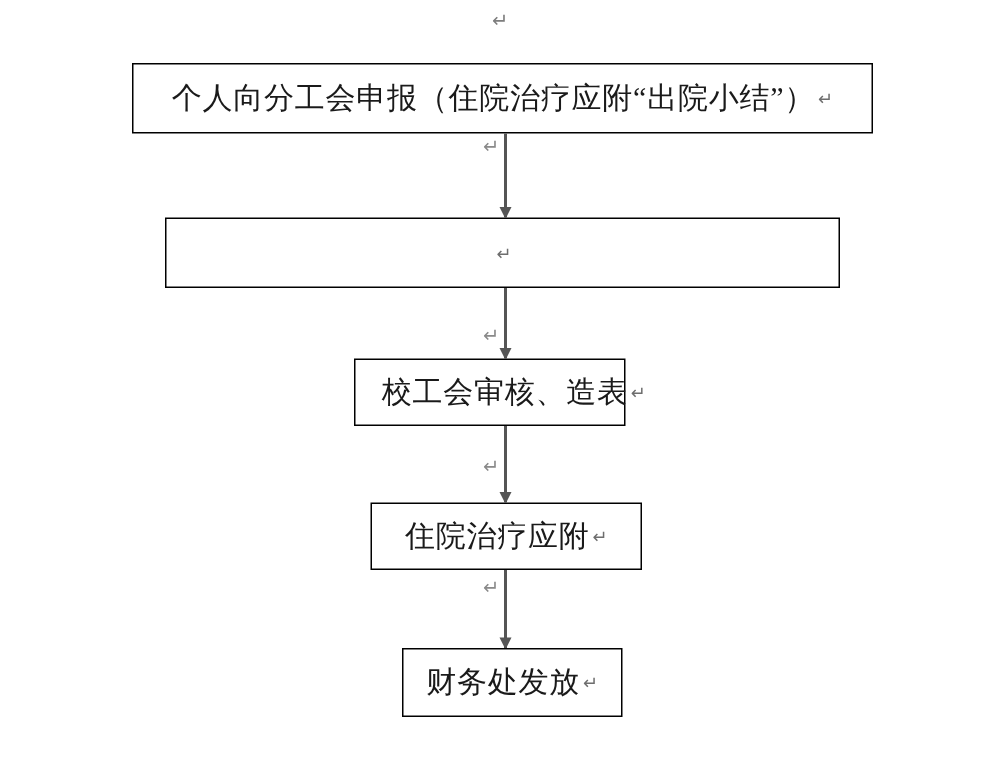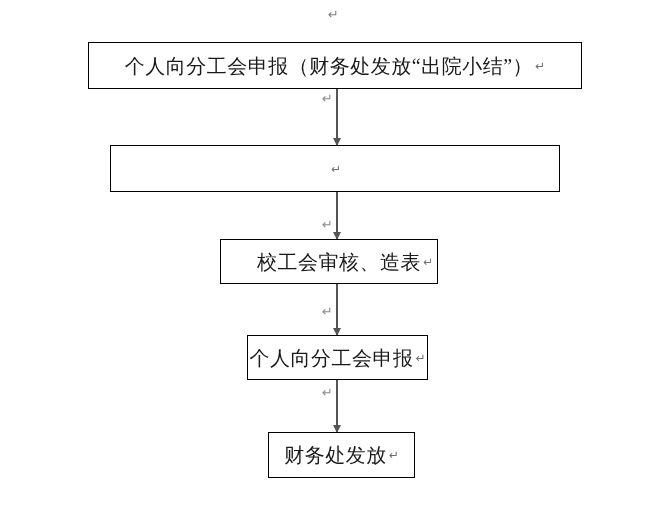--- a/index.html
+++ b/index.html
@@ -48,21 +48,21 @@
     color: #6e6e6e;
     margin-left: 2px;
     display: inline-block;
     vertical-align: baseline;
     font-family: "DejaVu Sans", sans-serif;
   }
 
   
   #node-1 { left: 88px;  top: 42px;  width: 494px; height: 47px; }
   #node-2 { left: 110px; top: 145px; width: 450px; height: 47px; }
-  #node-3 { left: 220px; top: 239px; width: 218px; height: 45px; padding-left: 32px; }
+  #node-3 { left: 236px; top: 239px; width: 181px; height: 45px; padding-left: 32px; }
   #node-4 { left: 247px; top: 335px; width: 181px; height: 45px; }
   #node-5 { left: 268px; top: 432px; width: 147px; height: 46px; align-items: center; }
 
   
   .connector {
     position: absolute;
     width: 2px;
     background: #555555;
     left: 336px;
   }
@@ -108,21 +108,21 @@
   }
 </style>
 </head>
 <body>
 
 <div id="flowchart">
 
   <div id="top-mark">↵</div>
 
   <div class="node" id="node-1">
-    <span class="node-text">个人向分工会申报（财务处发放“出院小结”）</span>
+    <span class="node-text">个人向分工会申报（住院治疗应附“出院小结”）</span>
       <span class="pilcrow">↵</span>
   </div>
 
   <div class="connector" id="conn-1"></div>
   <div class="conn-mark" id="conn-mark-1">↵</div>
 
   <div class="node" id="node-2">
       <span class="pilcrow">↵</span>
   </div>
 
@@ -131,21 +131,21 @@
 
   <div class="node" id="node-3">
     <span class="node-text">校工会审核、造表</span>
       <span class="pilcrow">↵</span>
   </div>
 
   <div class="connector" id="conn-3"></div>
   <div class="conn-mark" id="conn-mark-3">↵</div>
 
   <div class="node" id="node-4">
-    <span class="node-text">个人向分工会申报</span>
+    <span class="node-text">住院治疗应附</span>
       <span class="pilcrow">↵</span>
   </div>
 
   <div class="connector" id="conn-4"></div>
   <div class="conn-mark" id="conn-mark-4">↵</div>
 
   <div class="node" id="node-5">
     <span class="node-text">财务处发放</span>
       <span class="pilcrow">↵</span>
   </div>

